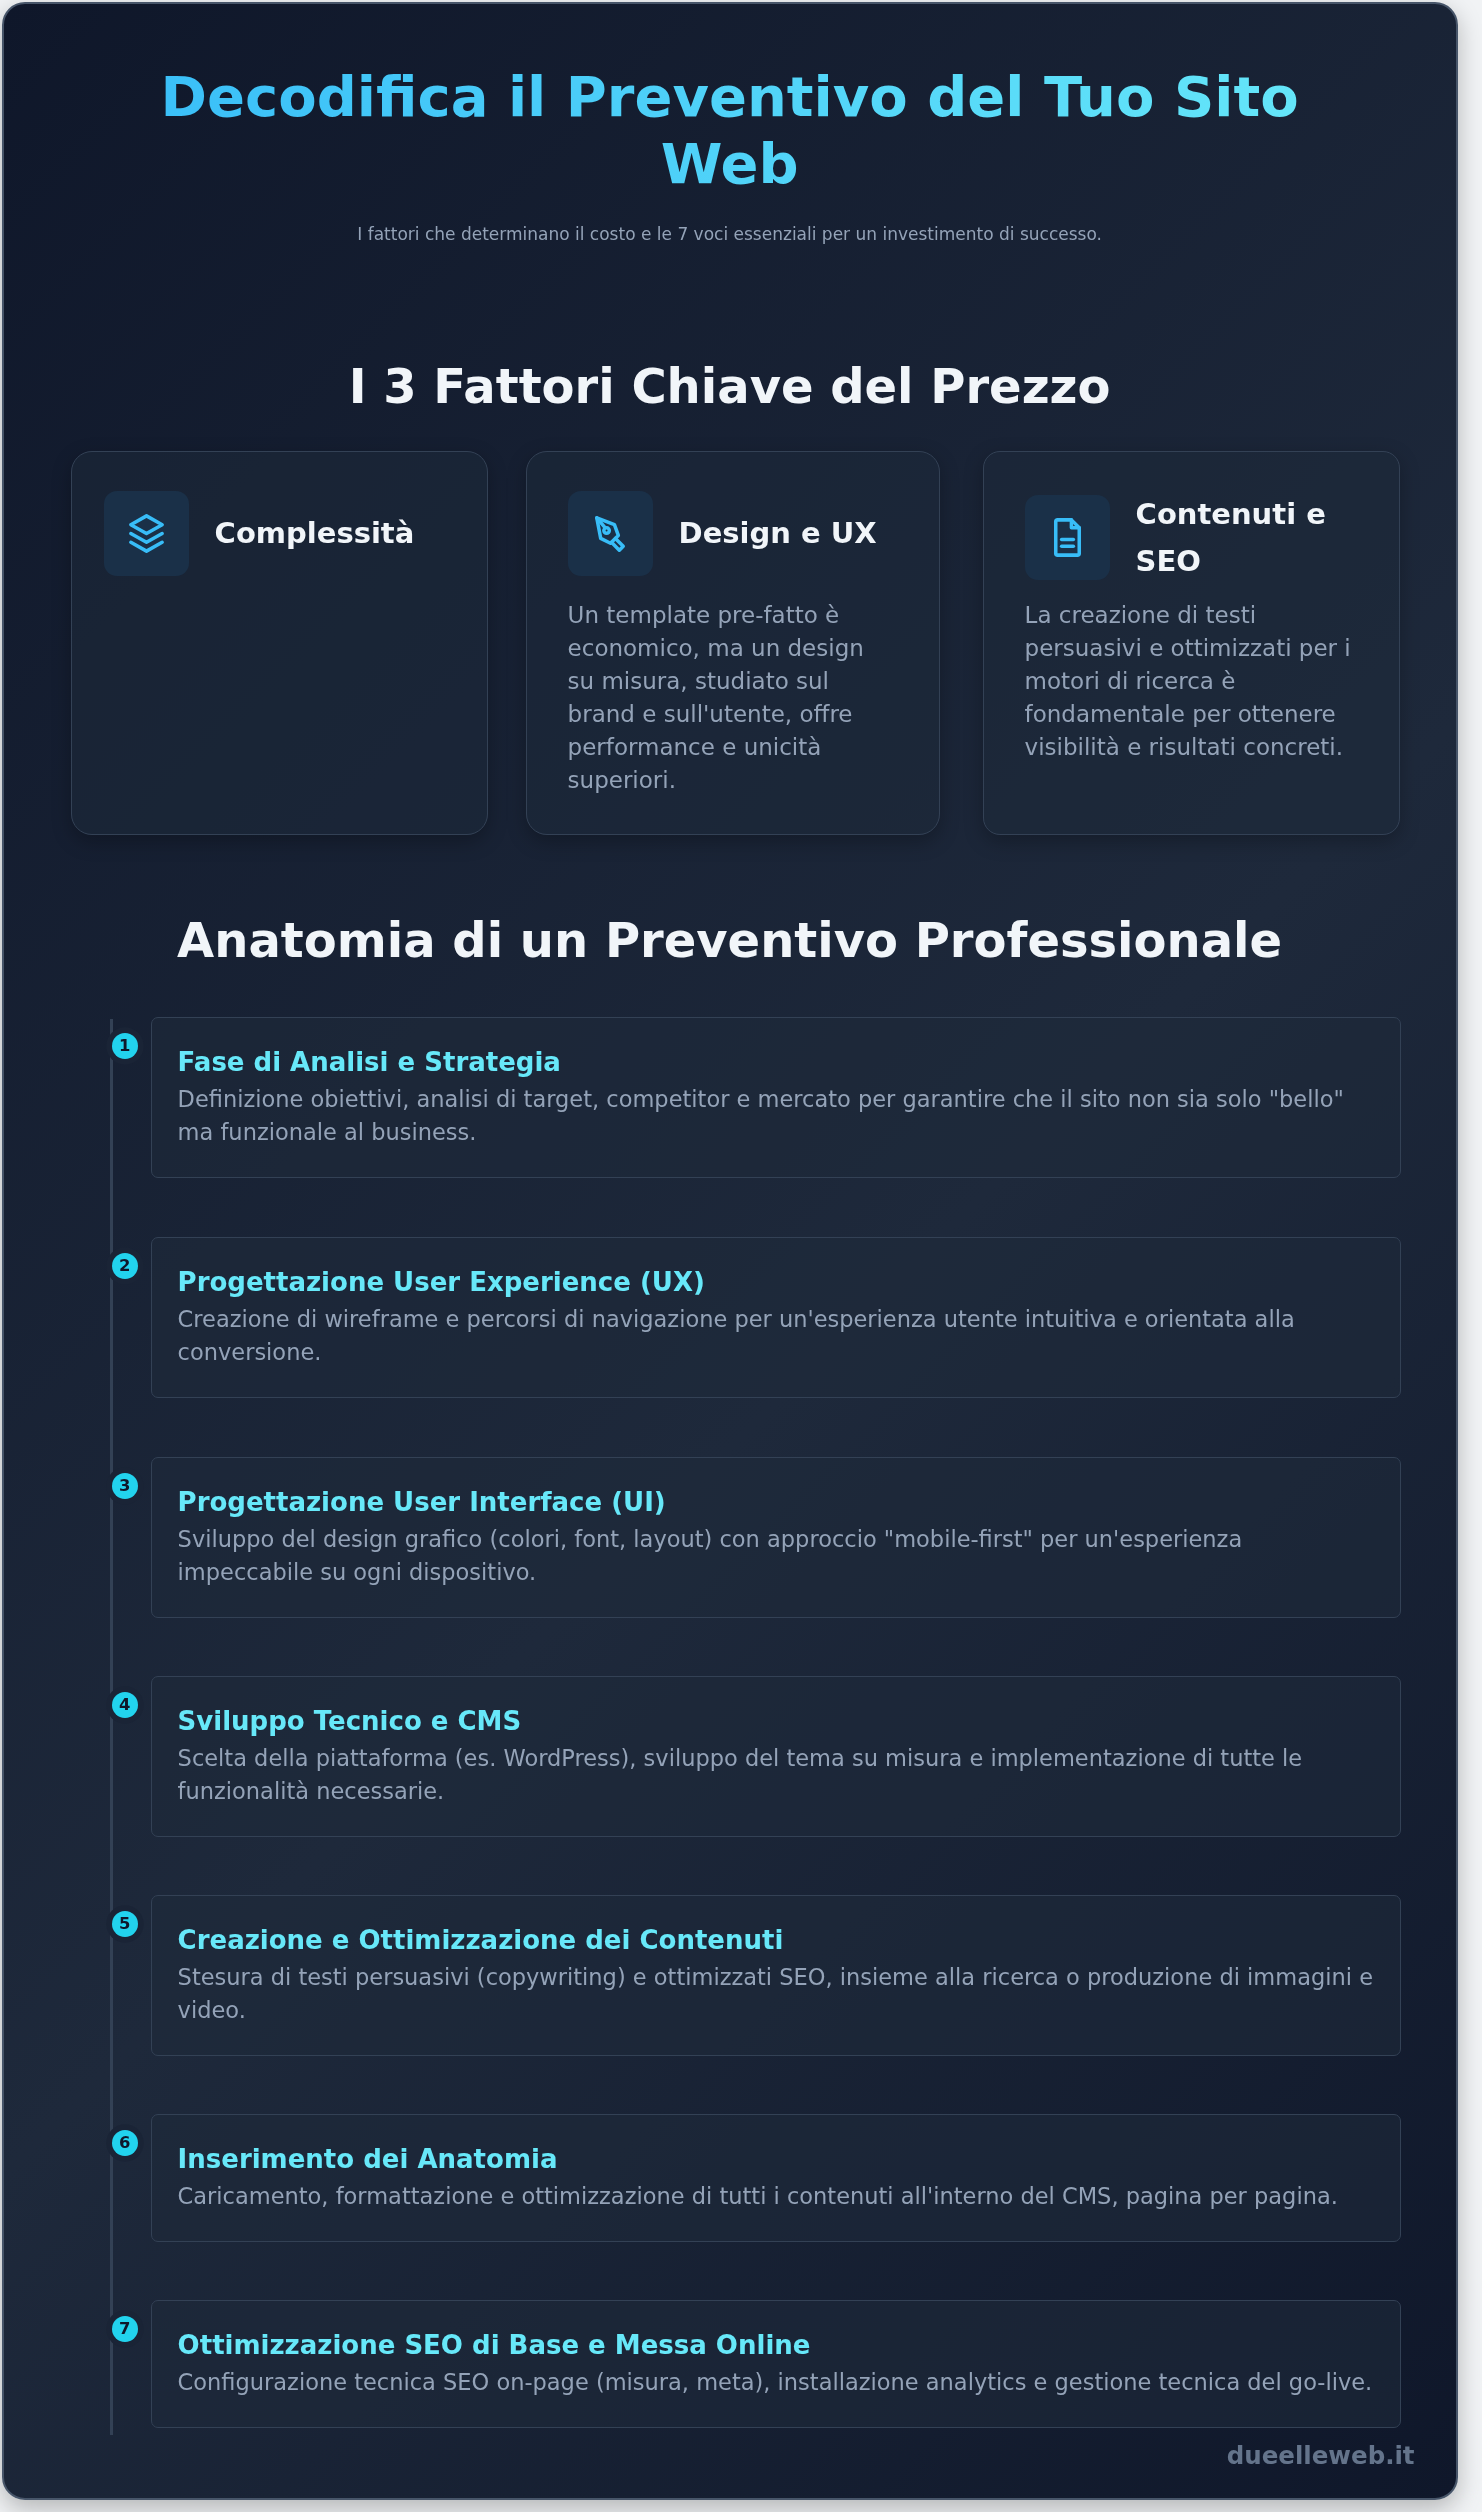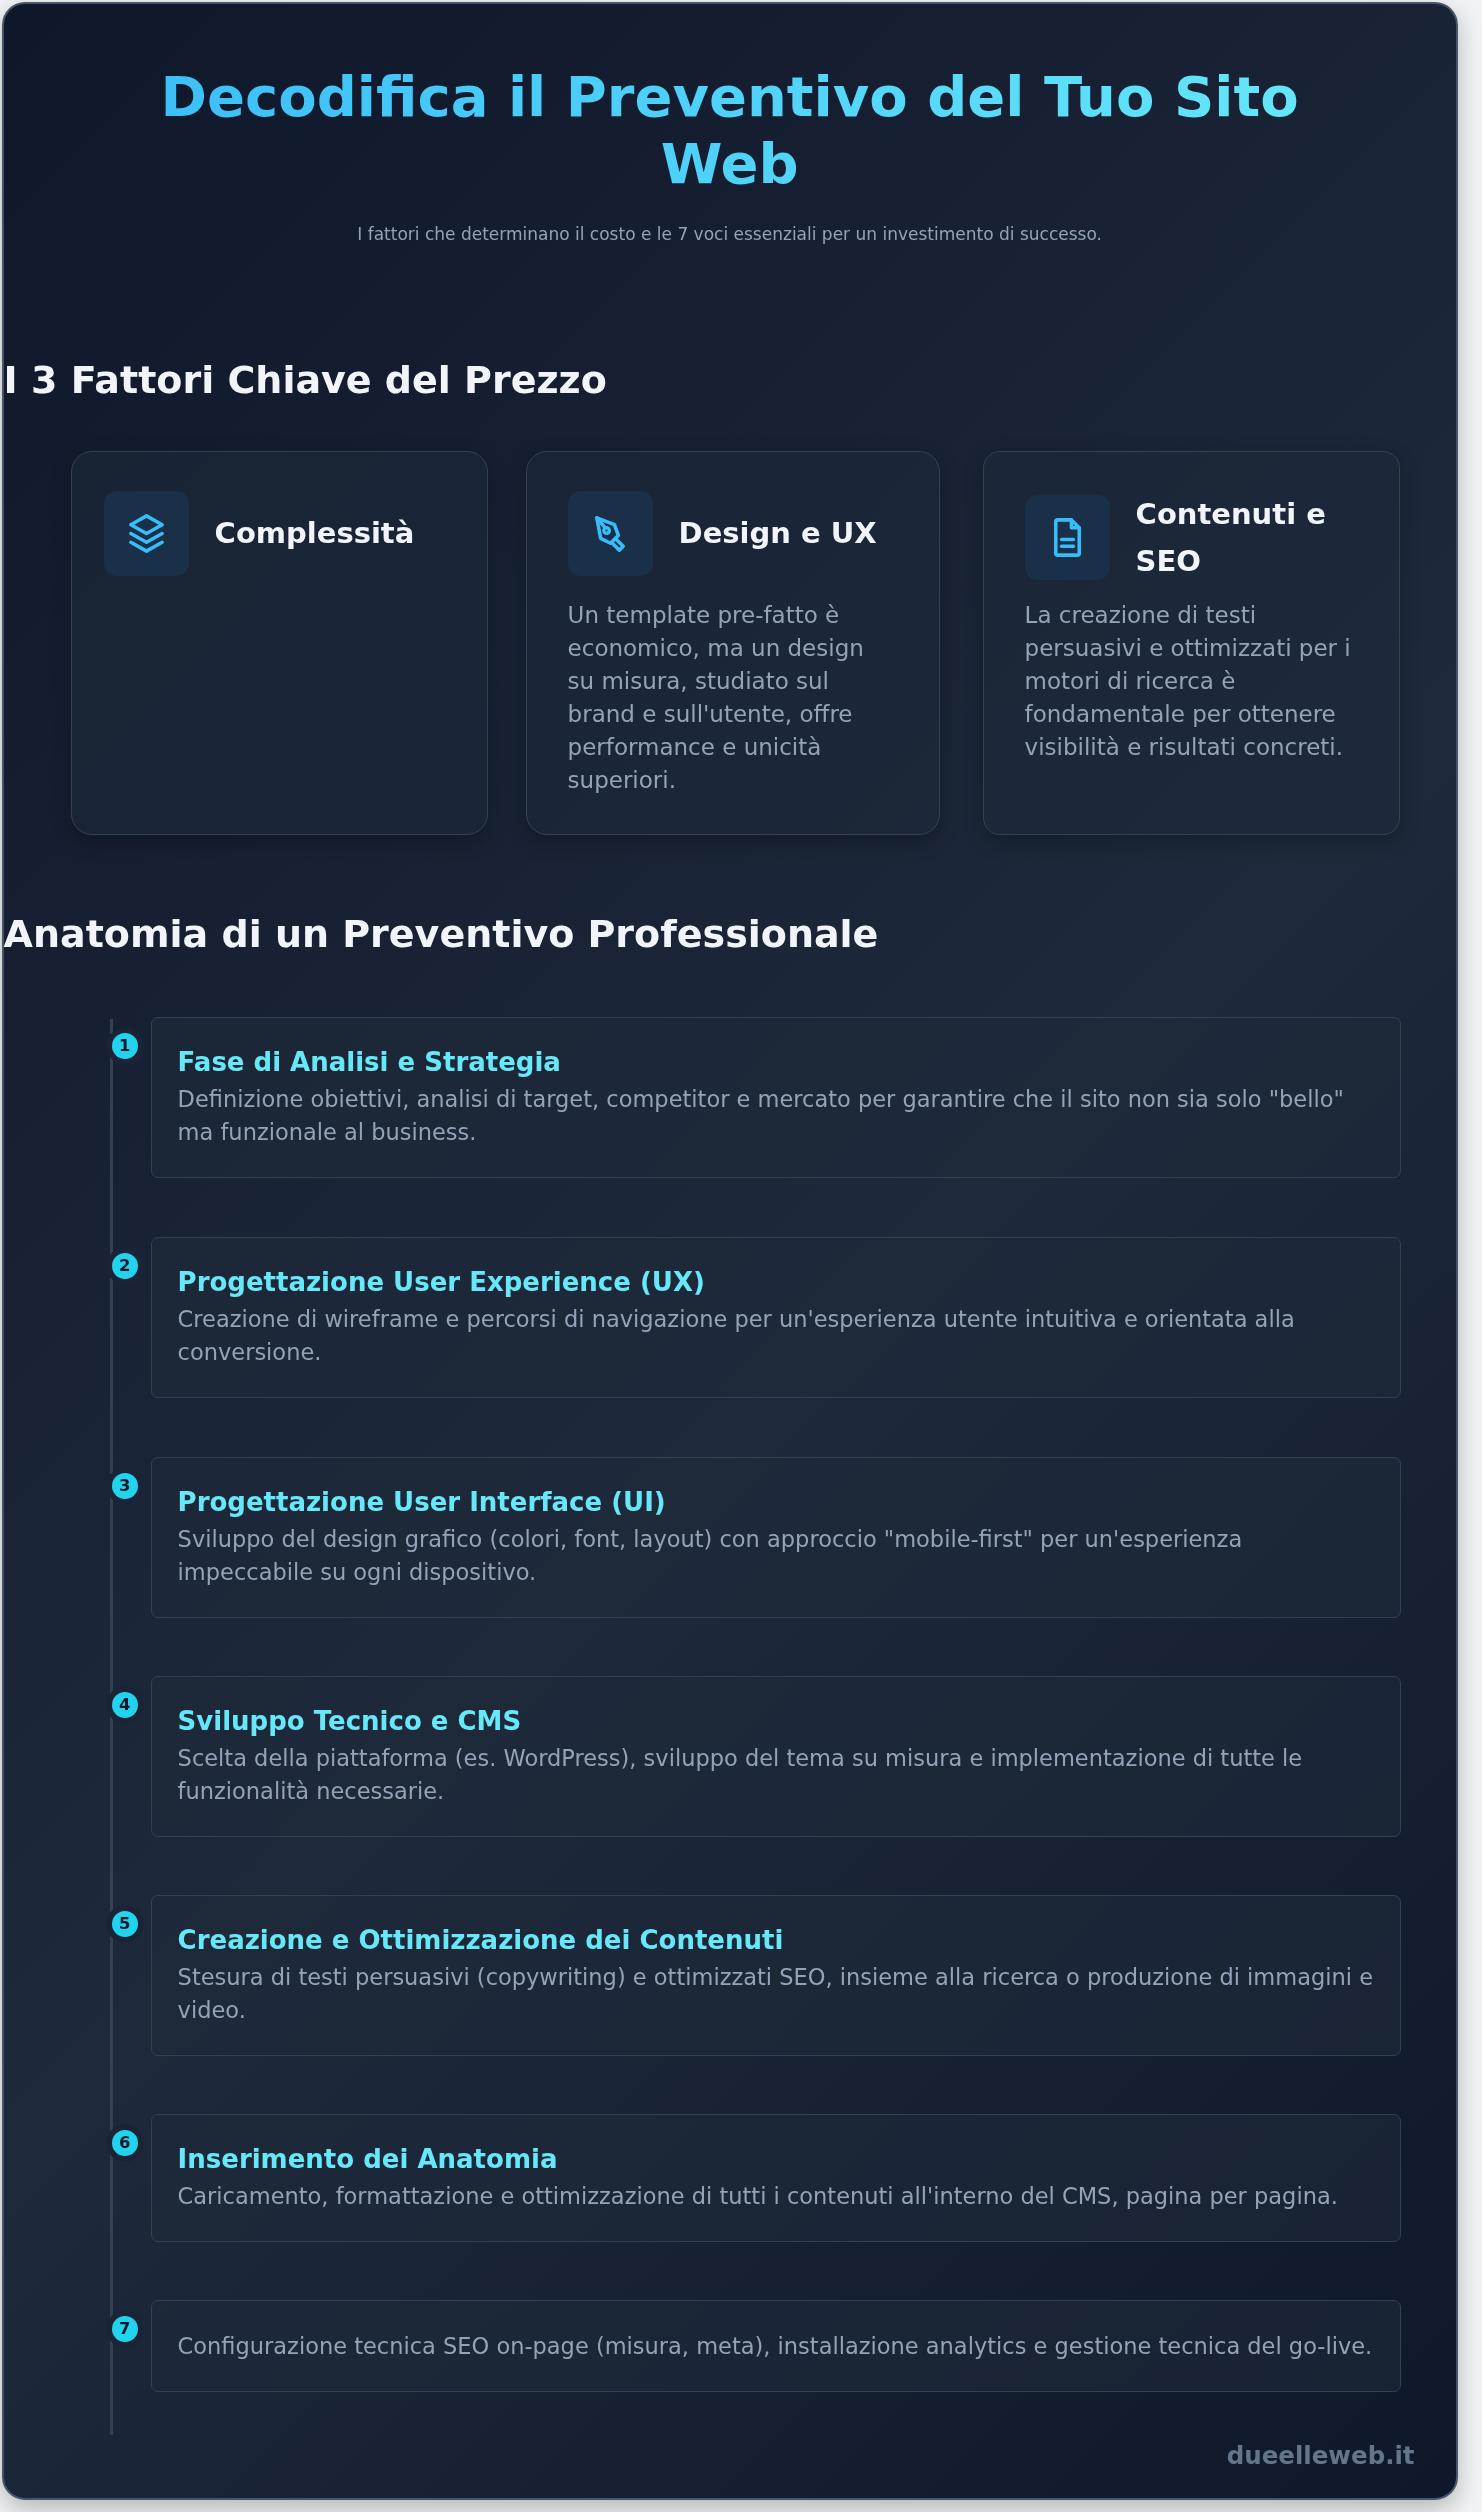--- a/index.html
+++ b/index.html
@@ -32,22 +32,22 @@
   .hero-subtitle {
     position: absolute;
     left: 205px; right: 205px; top: 211px;
     text-align: center;
     font-size: 17px; line-height: 39px;
     color: #94a3b8;
   }
   .section-title {
     position: absolute;
     left: 0; right: 0;
-    text-align: left;
-    font-size: 38px; font-weight: bold;
+    text-align: center;
+    font-size: 48px; font-weight: bold;
     color: #f1f5f9;
   }
   .factor-card {
     position: absolute;
     top: 447px; height: 384px;
     border: 1.6px solid #334155;
     border-radius: 21px;
     background: rgba(30, 41, 59, 0.55);
     box-shadow: 0 6.5px 19.6px rgba(0,0,0,0.25);
     padding: 39px 41px;
@@ -200,19 +200,20 @@
     <div class="step-dot">6</div>
     <div class="step-card">
       <div class="step-title">Inserimento dei Anatomia</div>
       <div class="step-text">Caricamento, formattazione e ottimizzazione di tutti i contenuti all'interno del CMS, pagina per pagina.</div>
     </div>
   </div>
 
   <div class="step" style="top:2296px;">
     <div class="step-dot">7</div>
     <div class="step-card">
+      <div class="step-title">Ottimizzazione SEO di Base e Messa Online</div>
       <div class="step-text">Configurazione tecnica SEO on-page (misura, meta), installazione analytics e gestione tecnica del go-live.</div>
     </div>
   </div>
 
   <div class="footer-brand">dueelleweb.it</div>
 </div>
 
 
 </body></html>

